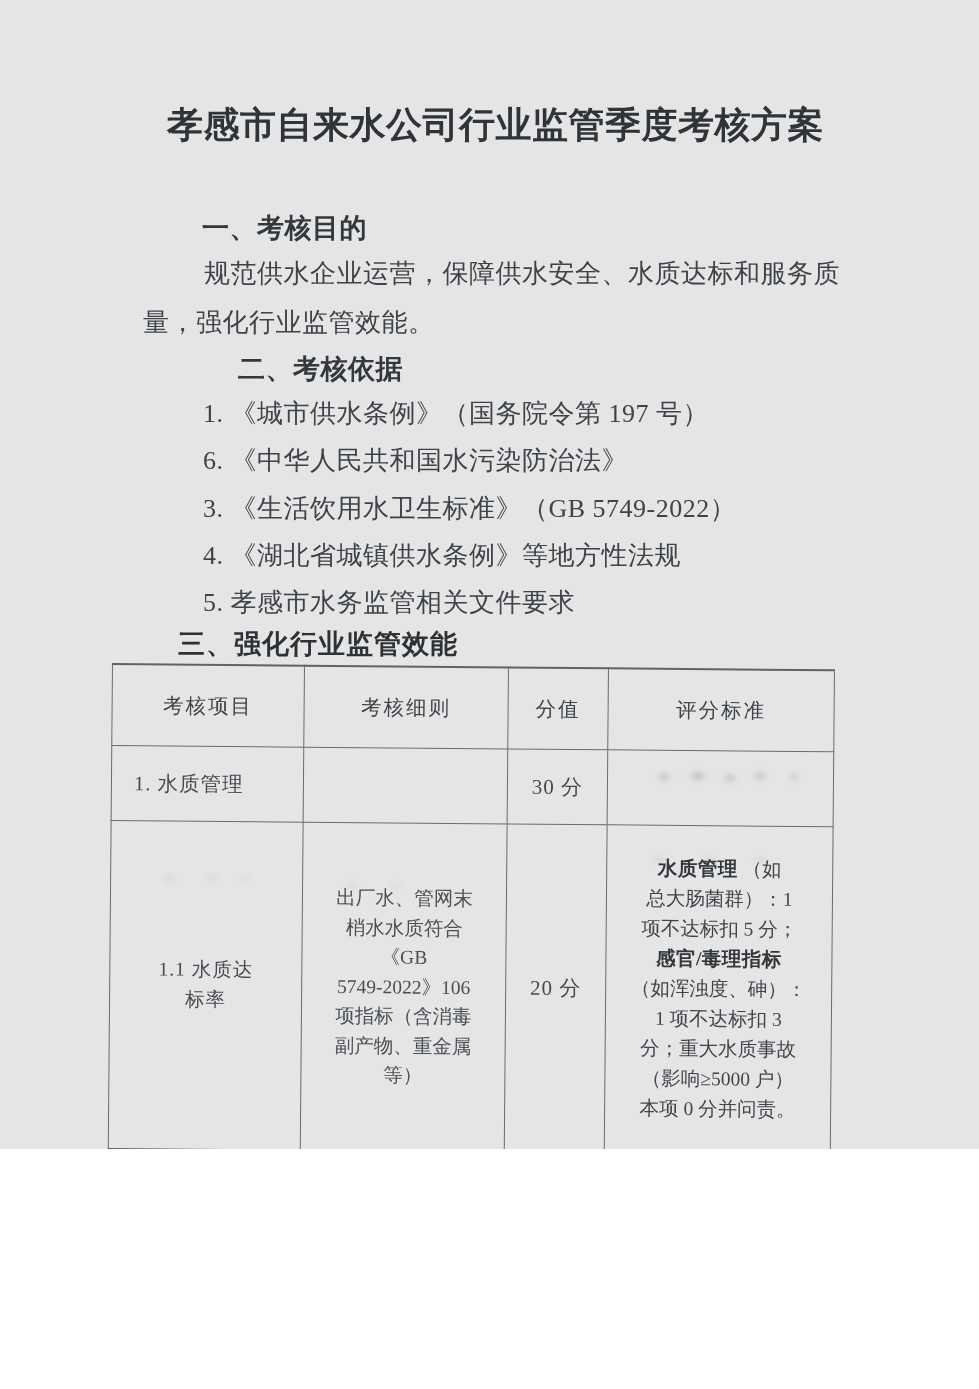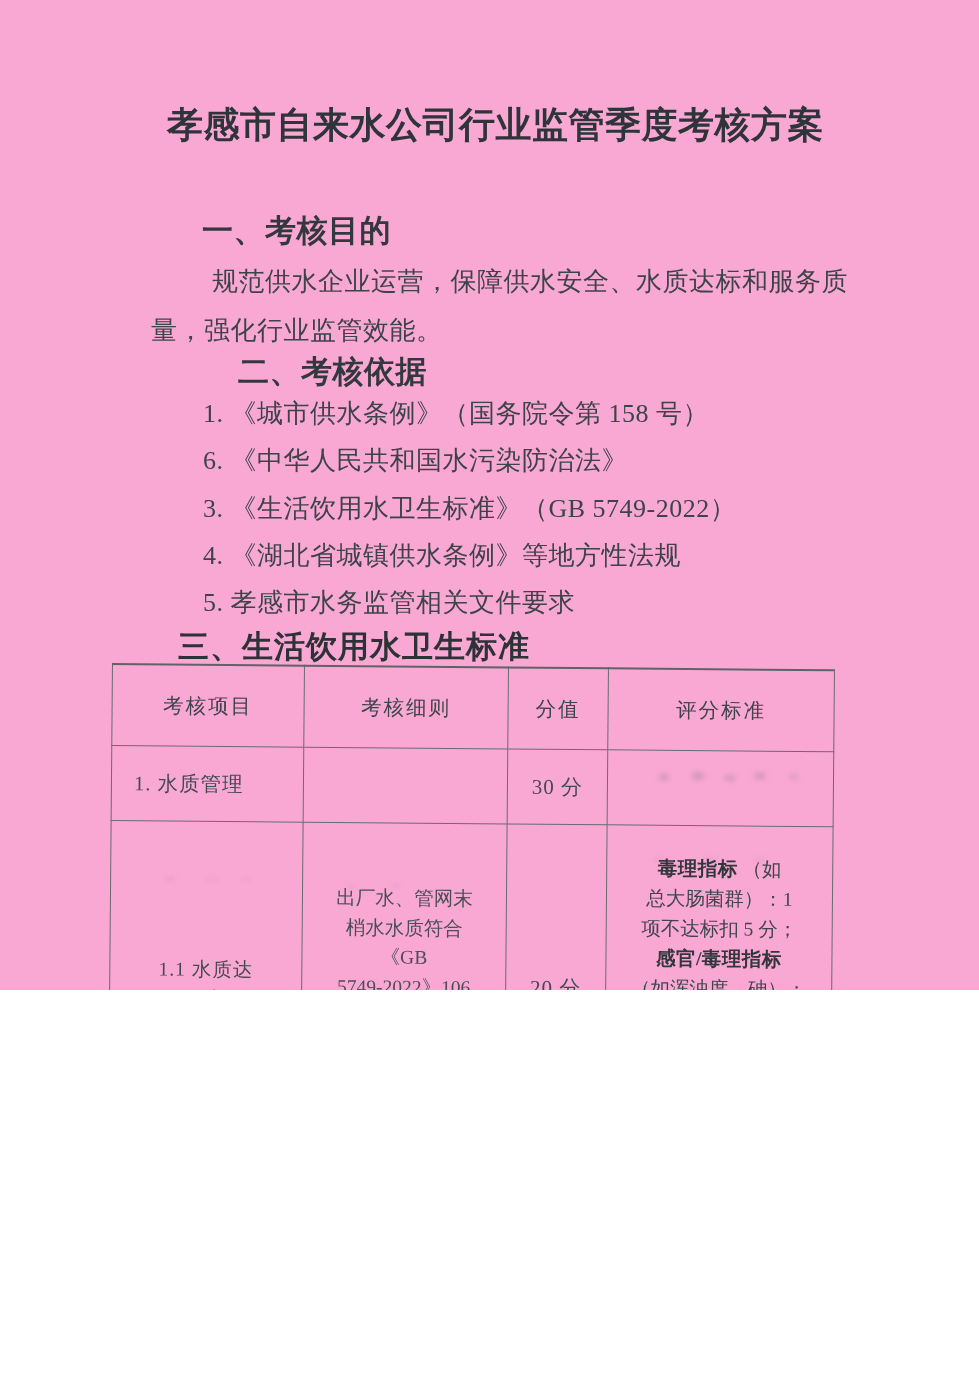--- a/index.html
+++ b/index.html
@@ -3,22 +3,22 @@
 <meta charset="utf-8">
 <style>
   html, body {
     margin: 0;
     padding: 0;
     background: #ffffff;
   }
   .page {
     position: relative;
     width: 979px;
-    height: 990px;
-    background: #f9a8d4;
+    height: 1149px;
+    background: #e5e5e5;
     overflow: hidden;
     font-family: "Liberation Serif", "DejaVu Serif", serif;
     color: #3e434a;
   }
 
   
   .doc-title {
     position: absolute;
     left: 0; right: 0;
     top: 101px;
@@ -29,34 +29,34 @@
     font-weight: 700;
     font-size: 36px;
     letter-spacing: 0.5px;
     color: #2f343a;
   }
   .sec {
     position: absolute;
     margin: 0;
     font-family: "Liberation Sans", "DejaVu Sans", sans-serif;
     font-weight: 700;
-    font-size: 31px;
+    font-size: 27px;
     color: #33383e;
     letter-spacing: 0.5px;
   }
   .sec-purpose { left: 202px; top: 210px; }
   .sec-basis   { left: 202px; top: 351px; margin-left: 36px; }
   .sec-content { left: 178px; top: 626px; letter-spacing: 1px; color: #2d3237; }
 
   .para {
     position: absolute;
     left: 143px;
     top: 250px;
     width: 702px;
-    margin: 8px;
+    margin: 0;
     font-size: 26px;
     line-height: 48.5px;
     text-indent: 61px;
     letter-spacing: 0.5px;
     color: #3e434a;
   }
   .basis-list {
     position: absolute;
     left: 203px;
     top: 390px;
@@ -188,28 +188,28 @@
 
 <div class="page">
 
   <h1 class="doc-title">孝感市自来水公司行业监管季度考核方案</h1>
 
   <h2 class="sec sec-purpose">一、考核目的</h2>
   <p class="para">规范供水企业运营，保障供水安全、水质达标和服务质量，强化行业监管效能。</p>
 
   <h2 class="sec sec-basis">二、考核依据</h2>
   <ul class="basis-list">
-    <li>1. 《城市供水条例》（国务院令第 158 号）</li>
+    <li>1. 《城市供水条例》（国务院令第 197 号）</li>
     <li>6. 《中华人民共和国水污染防治法》</li>
     <li>3. 《生活饮用水卫生标准》（GB 5749-2022）</li>
     <li>4. 《湖北省城镇供水条例》等地方性法规</li>
     <li>5. 孝感市水务监管相关文件要求</li>
   </ul>
 
-  <h2 class="sec sec-content">三、生活饮用水卫生标准</h2>
+  <h2 class="sec sec-content">三、强化行业监管效能</h2>
 
   <div class="table-wrap">
     <table class="assessment">
       <colgroup>
         <col class="c1">
           <col class="c2">
           <col class="c3">
           <col class="c4">
       </colgroup>
       <tbody>
@@ -229,21 +229,21 @@
         <td class="cell-item-2 pre">1.1 水质达
 标率</td>
         <td class="cell-detail pre">出厂水、管网末
 梢水水质符合
 《GB
 5749-2022》106
 项指标（含消毒
 副产物、重金属
 等）</td>
         <td class="cell-score">20 分</td>
-        <td class="cell-criteria pre"><span class="b">毒理指标</span><span> （如
+        <td class="cell-criteria pre"><span class="b">水质管理</span><span> （如
 总大肠菌群）：1
 项不达标扣 5 分；
 </span><span class="b">感官/毒理指标</span><span>
 （如浑浊度、砷）：
 1 项不达标扣 3
 分；重大水质事故
 （影响≥5000 户）
 本项 0 分并问责。</span></td>
       </tr>
     </tbody>

